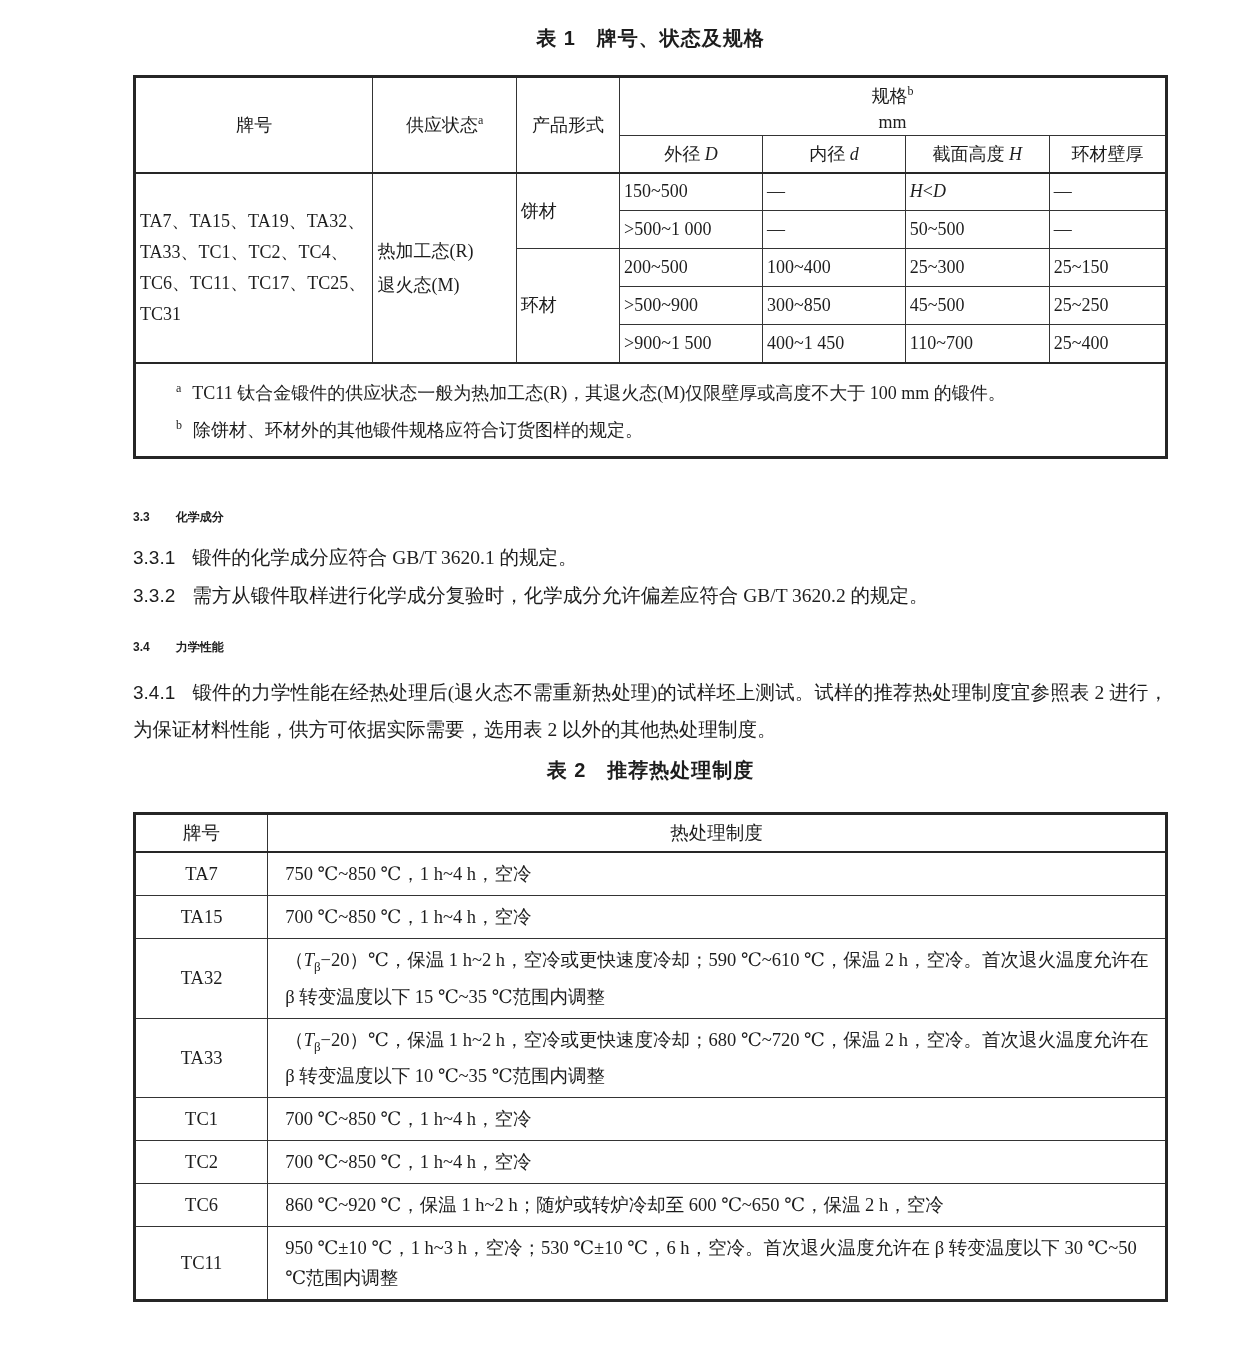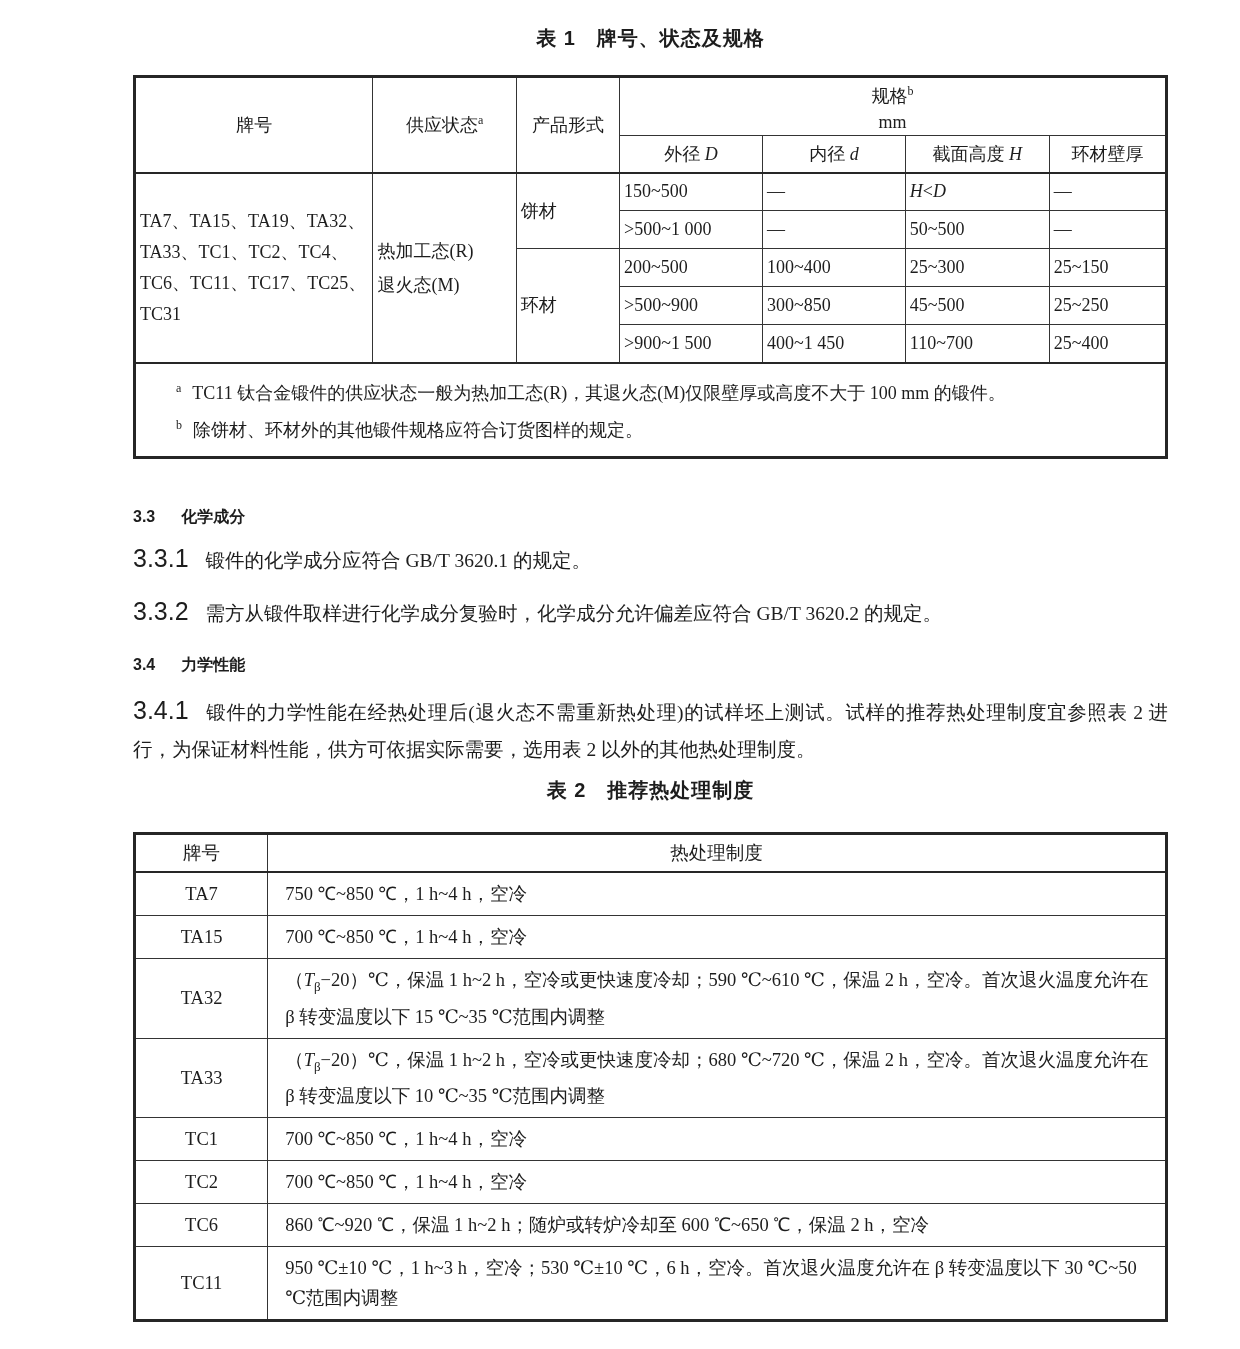--- a/index.html
+++ b/index.html
@@ -44,49 +44,49 @@
     height: 74px; text-align: left !important;
     padding: 8px 24px 10px 40px !important;
     border-top: 2.5px solid #262626 !important;
   }
   .fn { line-height: 32px; font-size: 18px; }
   .fn sup { margin-right: 11px; }
 
   
   .sec-h {
     font-family: "Liberation Sans", "DejaVu Sans", sans-serif;
-    font-weight: bold; font-size: 16px;
+    font-weight: bold; font-size: 12px;
     height: 24px; line-height: 24px;
     margin: 46px 0 0 0;
   }
   .sec-h .num { margin-right: 26px; }
   .para {
     margin: 12px 0 0 0; font-size: 19.5px; line-height: 34px;
     text-align: justify;
   }
   .para .num {
     font-family: "Liberation Sans", "DejaVu Sans", sans-serif;
-    font-size: 25px; margin-right: 17px;
-  }
-  .p2 { margin-top: 16px; }
+    font-size: 19px; margin-right: 17px;
+  }
+  .p2 { margin-top: 4px; }
   .h34 { margin-top: 22px; }
   .p341 { margin-top: 15px; line-height: 37px; }
   .t2t { margin: 10px 0 0 0; }
 
   
   .t2 { border: 3px solid #262626; margin-top: 30px; }
   .t2 th, .t2 td {
     border: 1.5px solid #343434;
     vertical-align: middle; font-weight: normal; font-size: 18.5px;
   }
   .t2 thead th { height: 39px; text-align: center; border-bottom: 2.5px solid #262626; }
   .t2 .c-grade { width: 12.9%; }
   .t2 td.g { text-align: center; }
   .t2 td.r { text-align: left; padding: 6px 14px 6px 17px; line-height: 30px; }
-  .t2 tr.s td { height: 39px; font-family: Liberation Serif, serif; }
+  .t2 tr.s td { height: 39px; }
   .t2 tr.d td { height: 67px; }
 </style>
 </head>
 <body>
 
 <div class="page">
 
   <div class="t-title">表 1　牌号、状态及规格</div>
 
   <table class="t1">

